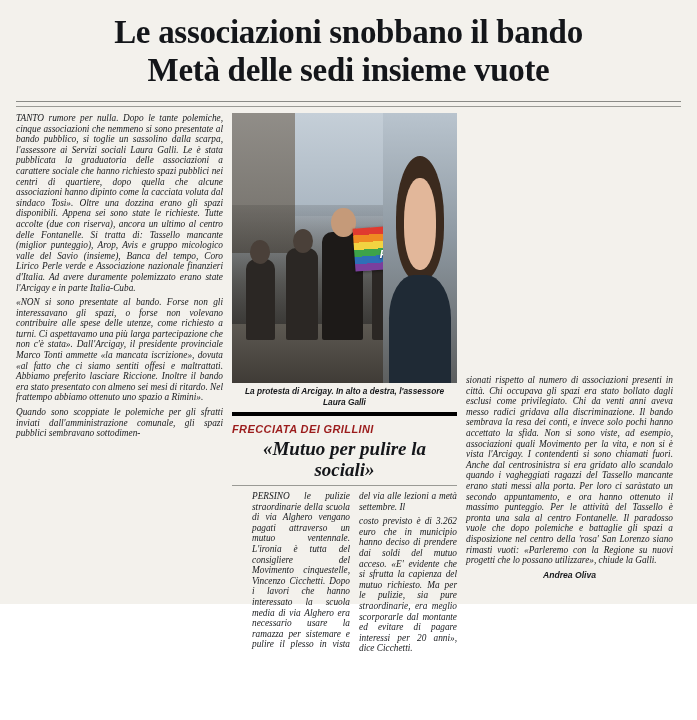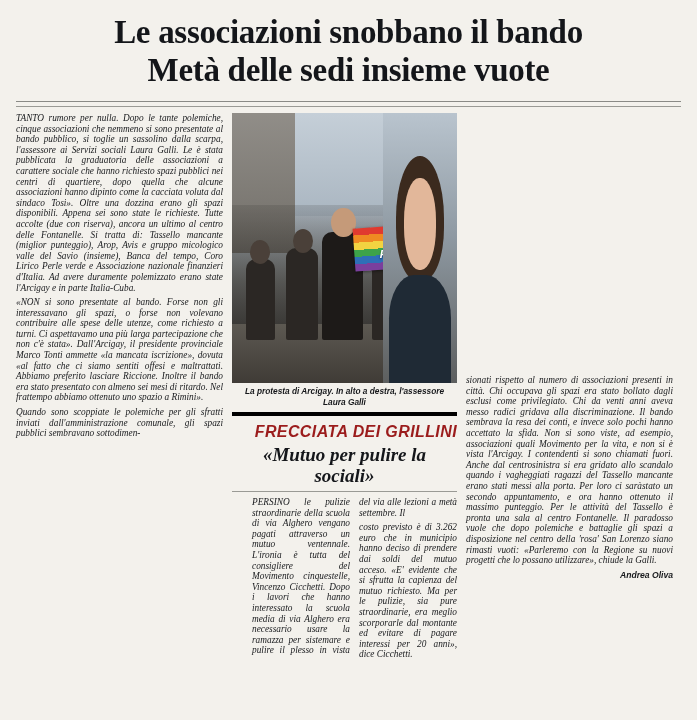--- a/index.html
+++ b/index.html
@@ -10,21 +10,21 @@
     width: 697px;
     height: 720px;
     background: #ffffff;
     font-family: "Liberation Serif", serif;
     color: #1a1a1a;
     overflow: hidden;
   }
   .page {
     position: relative;
     width: 697px;
-    height: 720px;
+    height: 604px;
     background: #f3f1ec;
     box-sizing: border-box;
     padding: 14px 16px 6px 16px;
   }
   
   .headline-block {
     text-align: center;
     border-bottom: 1px solid #8a8a86;
     padding-bottom: 4px;
   }
@@ -214,46 +214,46 @@
     line-height: 11px;
     font-weight: 700;
     text-align: center;
     padding: 3px 2px 4px 2px;
     color: #16181b;
     border-bottom: 4px solid #000000;
   }
   
   .kicker {
     font-family: "Liberation Sans", sans-serif;
-    font-size: 16px;
+    font-size: 11px;
     font-weight: 700;
     letter-spacing: 0.4px;
     color: #9b1c1c;
-    text-align: right;
+    text-align: left;
     margin: 7px 0 3px 0;
   }
   .sub-headline {
     font-family: "Liberation Serif", serif;
     font-size: 19px;
     line-height: 21px;
     font-weight: 700;
     text-align: center;
     color: #14161a;
     margin: 0 0 5px 0;
   }
   .hr-box {
     height: 1px;
     background: #9a9a95;
     margin: 4px 0 5px 0;
   }
   .byline {
     font-family: "Liberation Sans", sans-serif;
     font-size: 8.6px;
     font-weight: 700;
-    text-align: right;
+    text-align: center;
     color: #17191c;
     margin-top: 3px;
   }
   .mid-stack { margin-top: 0; }
   .two-col-sub {
     column-count: 2;
     column-gap: 9px;
     margin-left: 20px;
   }
   .two-col-sub p.body { margin-bottom: 4px; }

